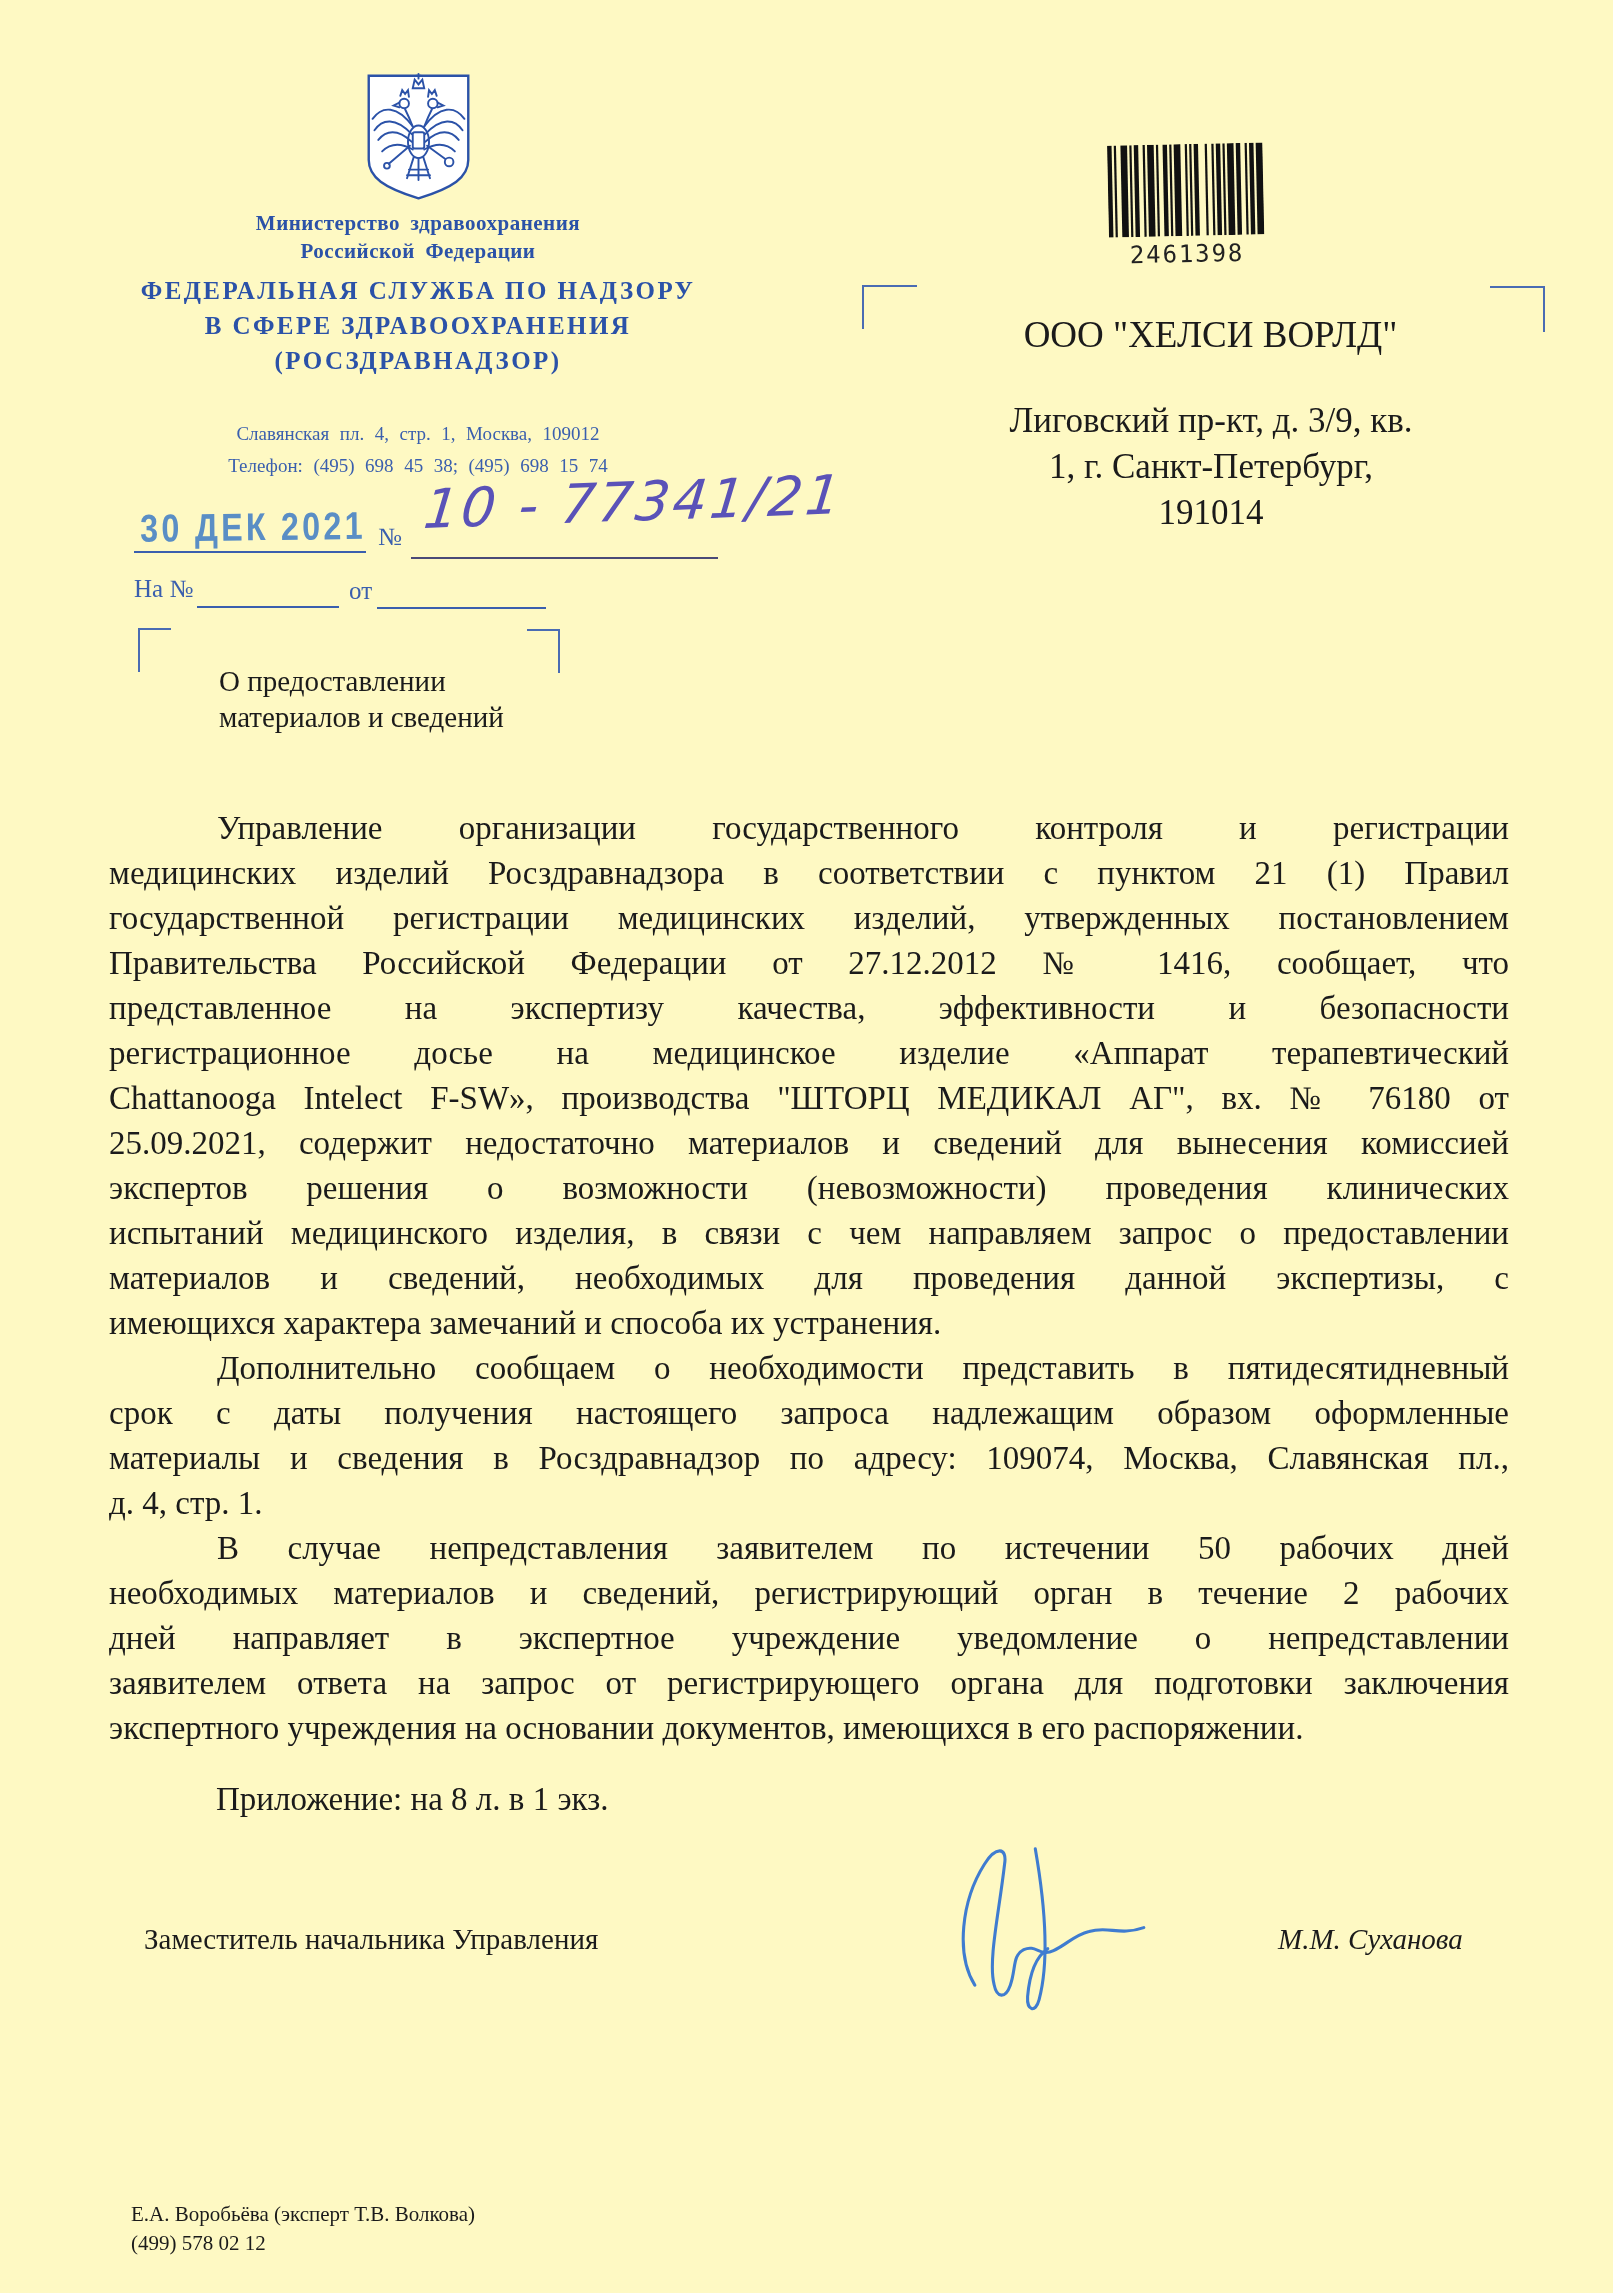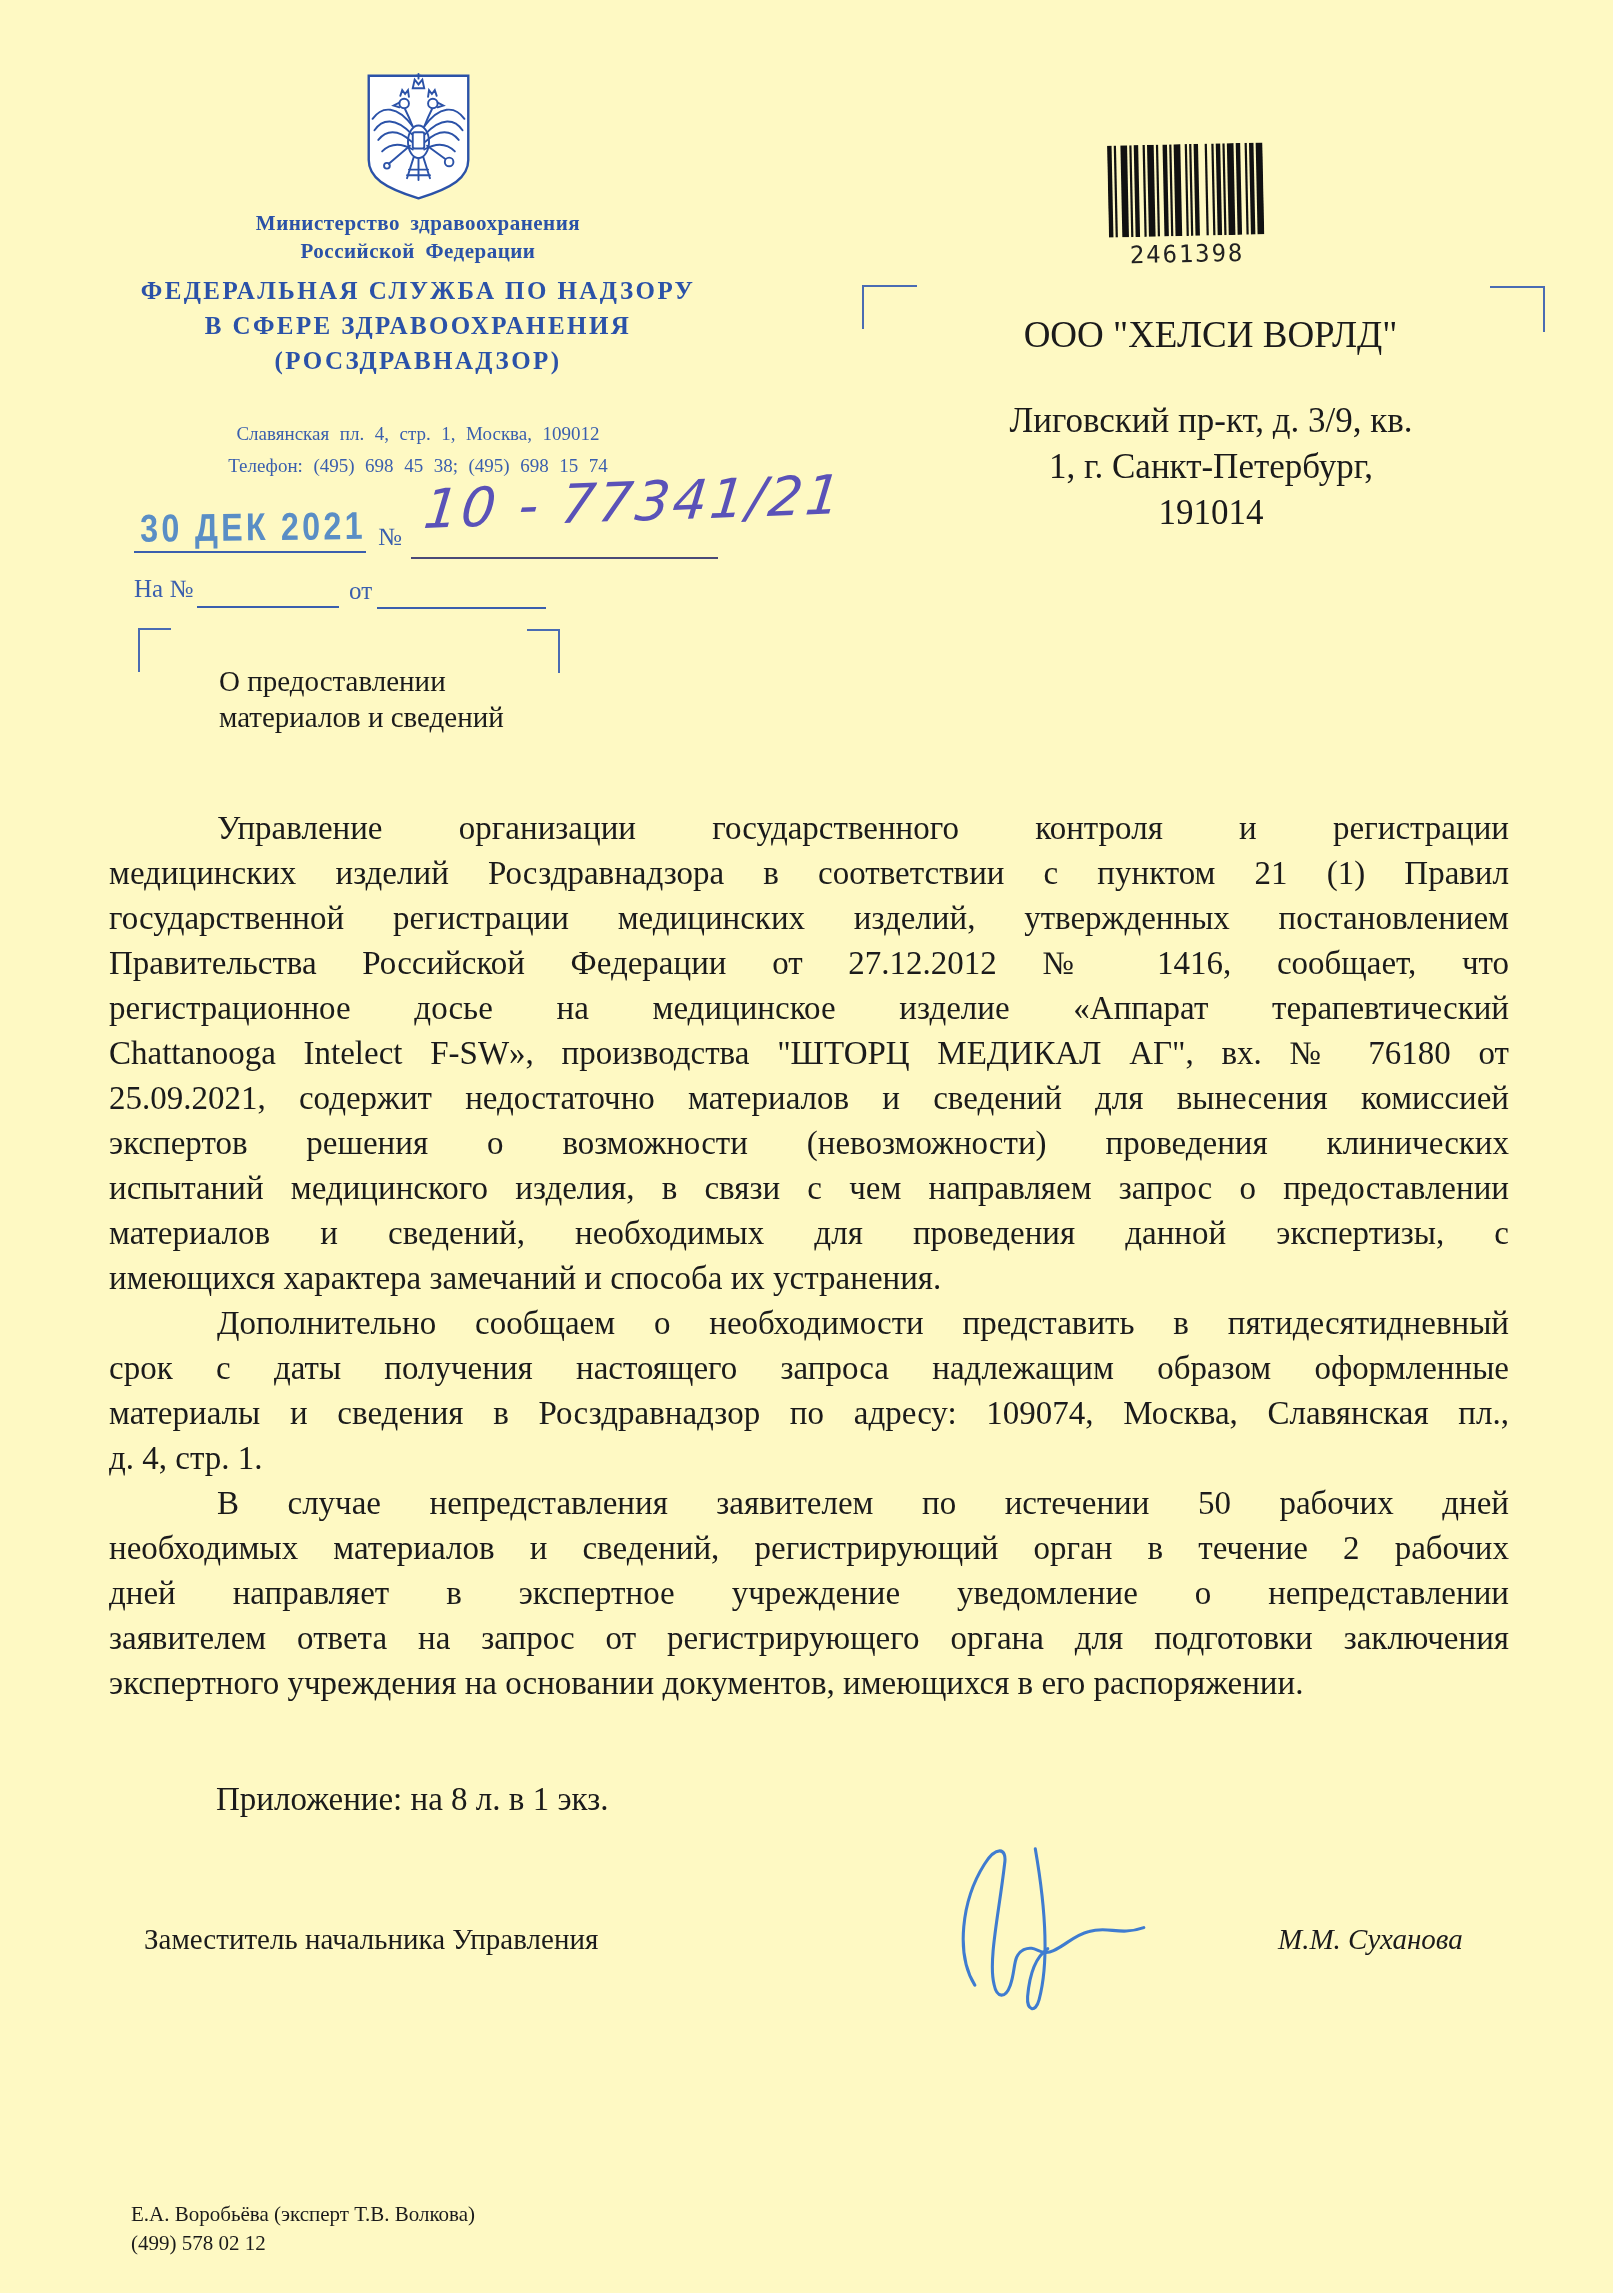--- a/index.html
+++ b/index.html
@@ -157,20 +157,21 @@
   <div class="abs subject" style="left:219px;top:663px;">
     <div>О предоставлении</div>
     <div>материалов и сведений</div>
   </div>
 
   <div class="abs body-block" id="body-lines" style="left:109px;top:806px;">
       <div class="body-line first">Управление организации государственного контроля и регистрации</div>
       <div class="body-line">медицинских изделий Росздравнадзора в соответствии с пунктом 21 (1) Правил</div>
       <div class="body-line">государственной регистрации медицинских изделий, утвержденных постановлением</div>
       <div class="body-line">Правительства Российской Федерации от 27.12.2012 № 1416, сообщает, что</div>
+      <div class="body-line">представленное на экспертизу качества, эффективности и безопасности</div>
       <div class="body-line">регистрационное досье на медицинское изделие «Аппарат терапевтический</div>
       <div class="body-line">Chattanooga Intelect F-SW», производства "ШТОРЦ МЕДИКАЛ АГ", вх. № 76180 от</div>
       <div class="body-line">25.09.2021, содержит недостаточно материалов и сведений для вынесения комиссией</div>
       <div class="body-line">экспертов решения о возможности (невозможности) проведения клинических</div>
       <div class="body-line">испытаний медицинского изделия, в связи с чем направляем запрос о предоставлении</div>
       <div class="body-line">материалов и сведений, необходимых для проведения данной экспертизы, с</div>
       <div class="body-line last">имеющихся характера замечаний и способа их устранения.</div>
       <div class="body-line first">Дополнительно сообщаем о необходимости представить в пятидесятидневный</div>
       <div class="body-line">срок с даты получения настоящего запроса надлежащим образом оформленные</div>
       <div class="body-line">материалы и сведения в Росздравнадзор по адресу: 109074, Москва, Славянская пл.,</div>

